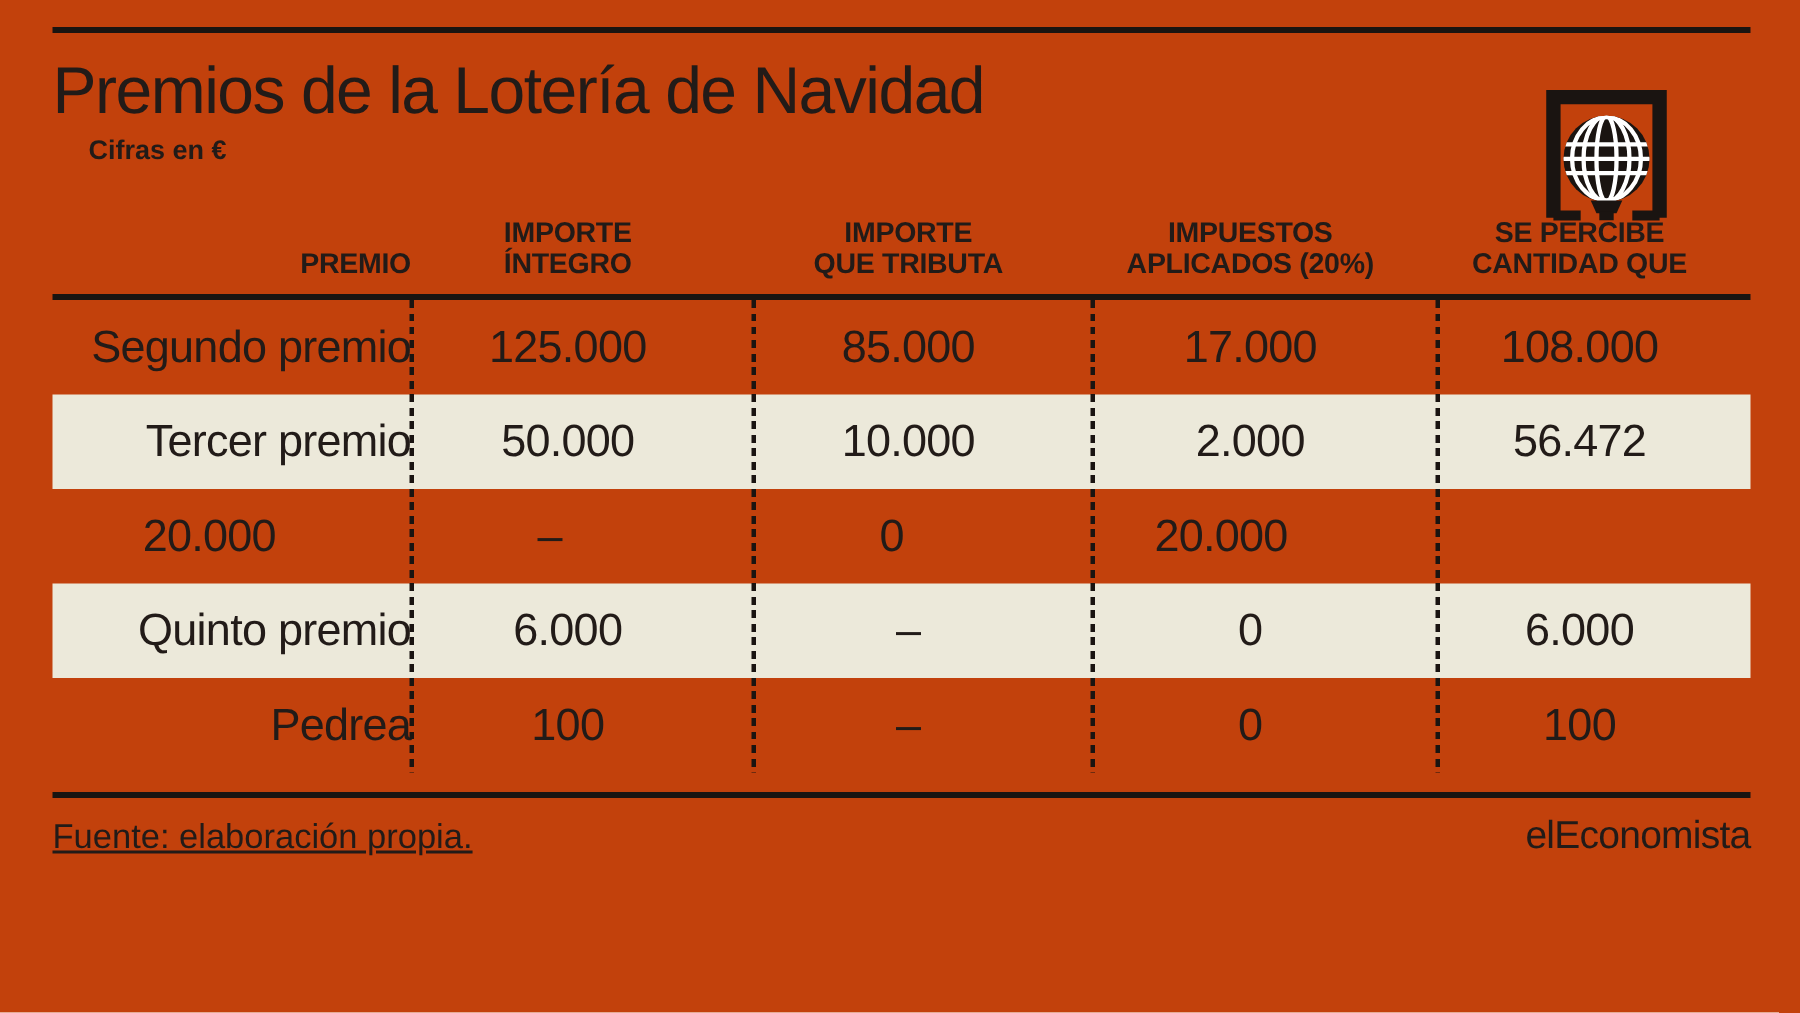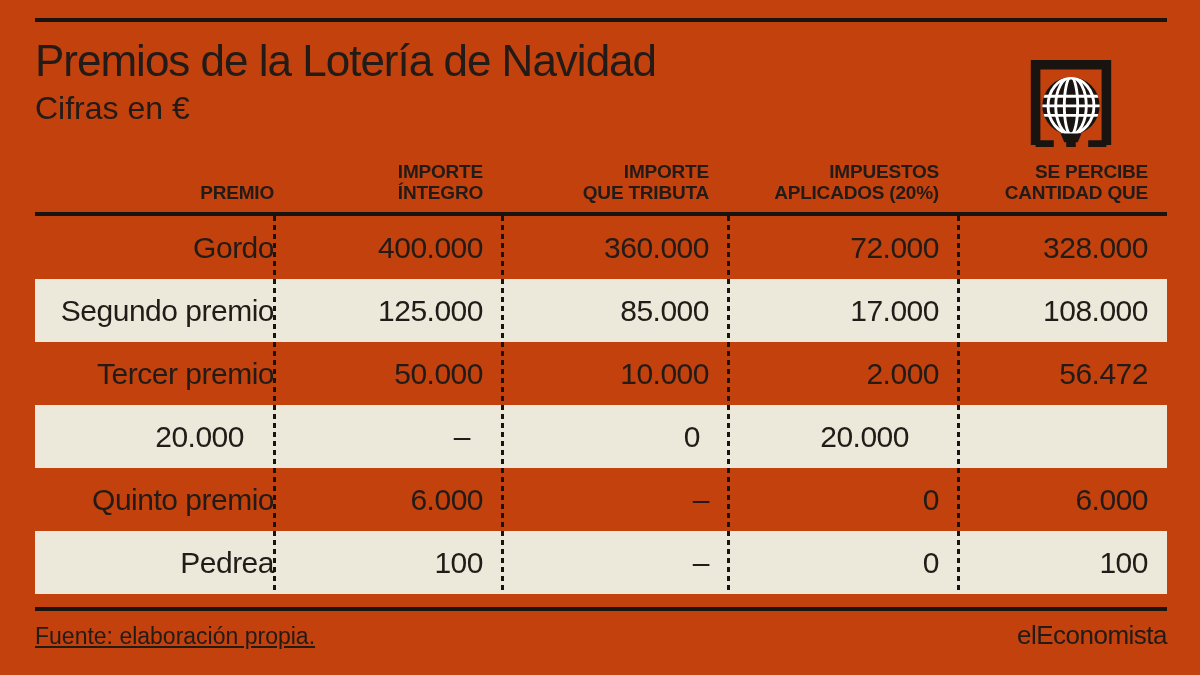--- a/index.html
+++ b/index.html
@@ -5,36 +5,36 @@
   * { margin:0; padding:0; box-sizing:border-box; }
   html,body { background:#ffffff; }
   body { font-family:"Liberation Sans", sans-serif; color:#221B18; }
   .canvas { position:relative; width:1200px; height:675px; background:#c2410c; overflow:hidden; }
   .inner { position:relative; margin-left:35px; width:1132px; }
 
   .rule { height:4px; background:#1A1411; }
   .top-rule { margin-top:18px; }
 
   .title { margin-top:15px; font-size:44px; font-weight:400; letter-spacing:-1px; line-height:1.1; color:#221B18; }
-  .subtitle { margin-top:5px; font-size:32px; font-weight:400; color:#221B18; }
+  .subtitle { margin-top:5px; font-size:18px; font-weight:700; color:#221B18;margin-left:24px; }
 
   .logo { position:absolute; right:52px; top:41px; width:88px; height:88px; }
   .logo svg { display:block; width:100%; height:100%; }
 
   .thead { display:flex; align-items:flex-end; margin-top:33px; padding-bottom:9px; min-height:52px; }
   .th { font-size:19px; font-weight:700; line-height:1.12; text-transform:uppercase; letter-spacing:-0.2px; }
   .th span { display:block; }
 
   .c0 { width:239px; }
   .c1 { width:228px; }
   .c2 { width:226px; }
   .c3 { width:230px; }
   .c4 { width:209px; }
   .align-l { text-align:right;  padding-left:9px; }
-  .align-r { text-align:right; padding-right:19px; }
+  .align-r { text-align:center; padding-right:19px; }
 
   .tbody { position:relative; }
   .tr { display:flex; align-items:center; height:63px; }
   .tr:nth-child(even) { background:#ECE9DA; }
   .td { font-size:30px; font-weight:400; letter-spacing:-0.5px; white-space:nowrap; }
 
   .vsep { position:absolute; top:0; bottom:0; width:3px;
           background:repeating-linear-gradient(to bottom, #1A1411 0px, #1A1411 5px, transparent 5px, transparent 9px); }
   .vsep.s1 { left:238px; }
   .vsep.s2 { left:466px; }
@@ -102,27 +102,20 @@
       </div>
 
       <div class="rule"></div>
 
       <div class="tbody">
         <div class="vsep s1"></div>
         <div class="vsep s2"></div>
         <div class="vsep s3"></div>
         <div class="vsep s4"></div>
 
-        <div class="tr">
-          <div class="td c0 align-l">Gordo</div>
-          <div class="td c1 align-r">400.000</div>
-          <div class="td c2 align-r">360.000</div>
-          <div class="td c3 align-r">72.000</div>
-          <div class="td c4 align-r">328.000</div>
-        </div>
 
         <div class="tr">
           <div class="td c0 align-l">Segundo premio</div>
           <div class="td c1 align-r">125.000</div>
           <div class="td c2 align-r">85.000</div>
           <div class="td c3 align-r">17.000</div>
           <div class="td c4 align-r">108.000</div>
         </div>
 
         <div class="tr">

